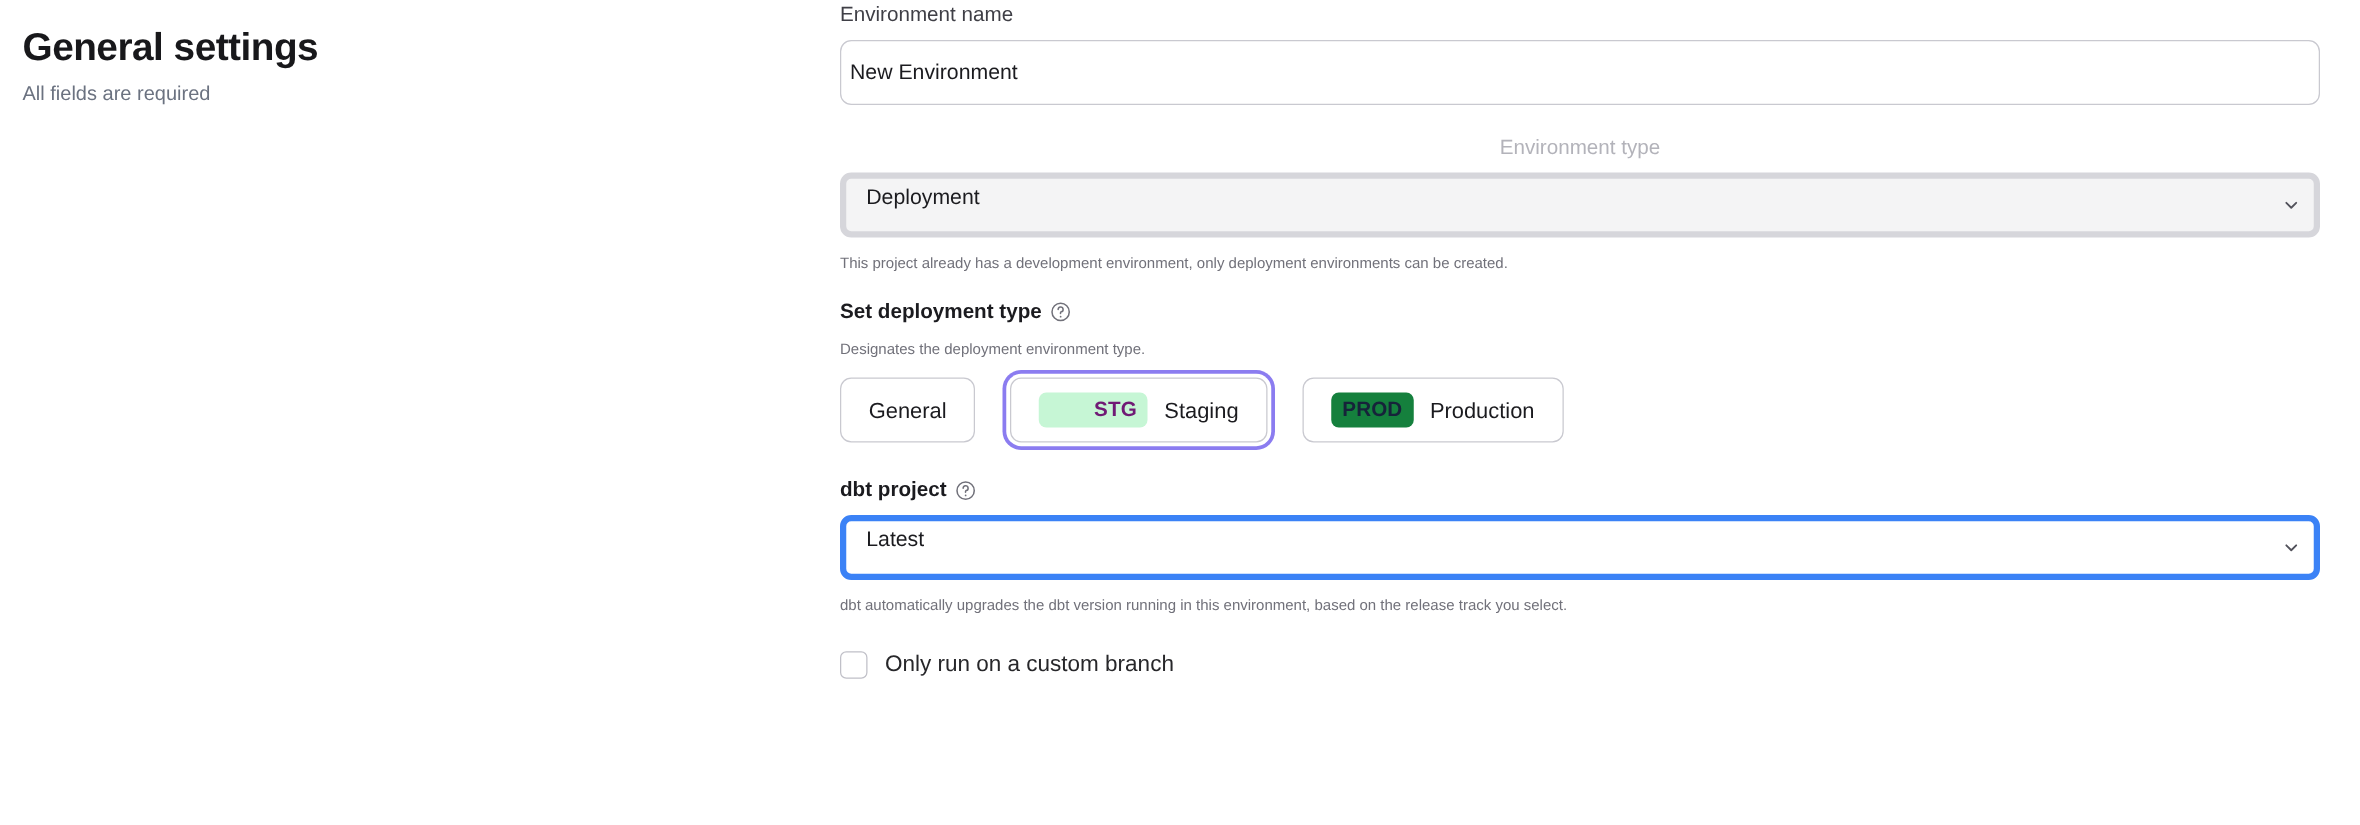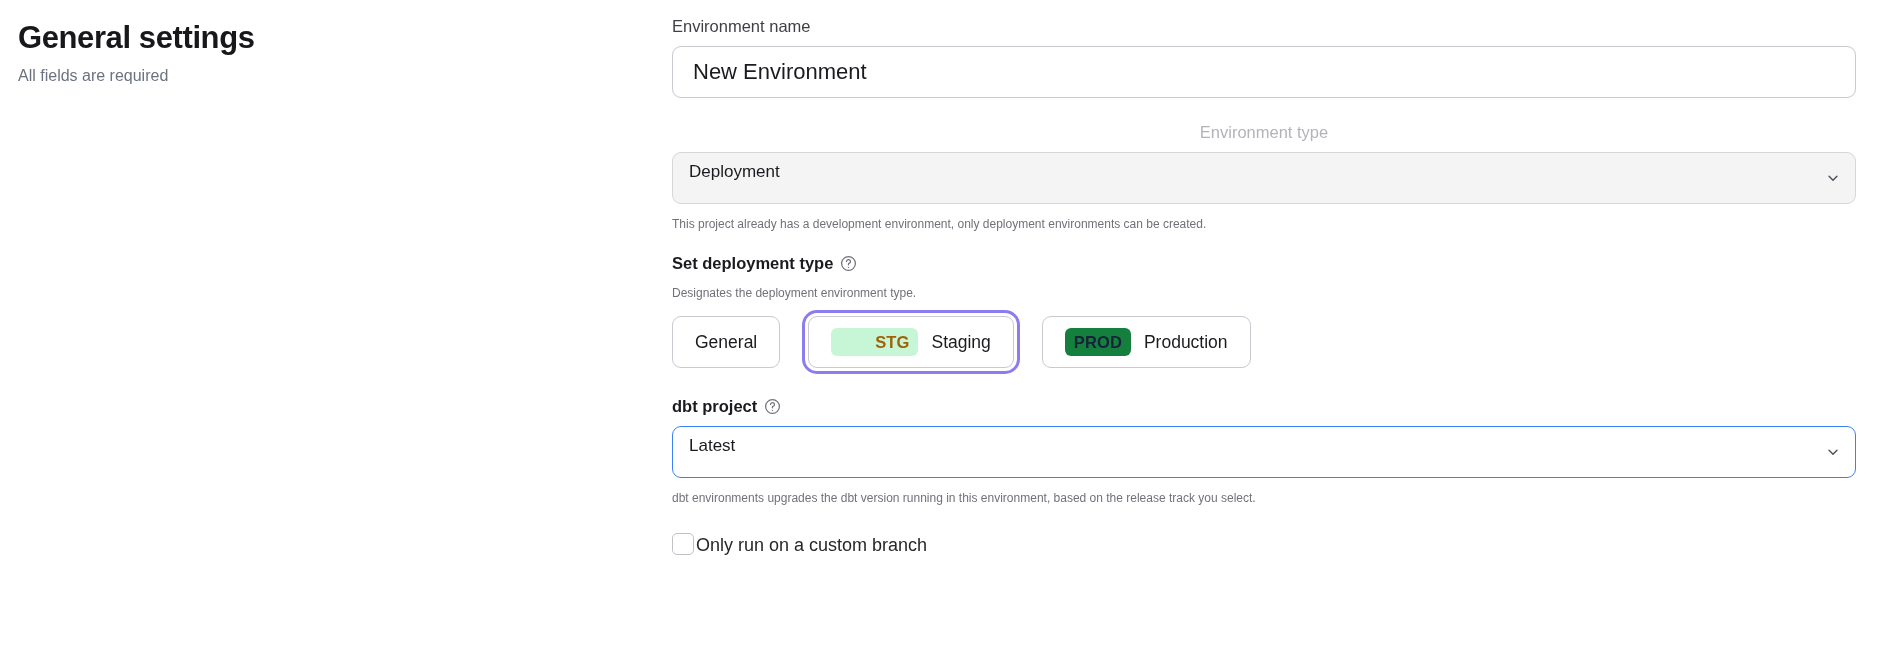--- a/index.html
+++ b/index.html
@@ -41,21 +41,21 @@
     font-size: 16px;
     color: #6b7280;
     margin-top: 7px;
     line-height: 22px;
   }
 
   
   .form-col {
     position: absolute;
     left: 672px;
-    top: 14px;
+    top: 0;
     width: 1184px;
   }
 
   .field-label {
     font-size: 16.5px;
     color: #3f3f46;
     line-height: 24px;
     margin-bottom: 8px;
   }
   .field-label.disabled {
@@ -71,37 +71,37 @@
     margin-bottom: 4px;
   }
 
   .text-input {
     width: 100%;
     height: 52px;
     border: 1px solid #c9c9d0;
     border-radius: 9px;
     background: #ffffff;
     font-family: "Liberation Sans", sans-serif;
-    font-size: 22px;
-    color: #1b1b1f;
-    padding: 0 20px;
+    font-size: 17px;
+    color: #1b1b1f;
+    padding: 0 7px;
     outline: none;
     display: flex;
     align-items: center;
   }
 
   .select-wrap {
     position: relative;
     width: 100%;
     height: 52px;
   }
   .select-box {
     width: 100%;
     height: 52px;
-    border: 1px solid #3b82f6;
+    border: 5px solid #3b82f6;
     border-radius: 9px;
     background: #ffffff;
     font-size: 17px;
     color: #1b1b1f;
     padding: 0 42px 12px 16px;
     display: flex;
     align-items: center;
     cursor: pointer;
   }
   .select-box.disabled {
@@ -163,29 +163,29 @@
     box-shadow: 0 0 0 3px #ffffff, 0 0 0 6px #8b7cf0;
   }
   .seg-badge {
     font-size: 16.5px;
     font-weight: 700;
     border-radius: 6px;
     padding: 4px 9px;
     line-height: 20px;
     letter-spacing: 0.1px;
   }
-  .badge-stg { background: #c6f6d5; color: #a16207; padding-left: 44px; }
+  .badge-stg { background: #c6f6d5; color: #701a75; padding-left: 44px; }
   .badge-prod { background: #15803d; color: #16233a; }
   .seg-label { line-height: 24px; }
 
   
   .check-row {
     display: flex;
-    align-items: flex-start;
-    gap: 2px;
+    align-items: flex-end;
+    gap: 14px;
     margin-top: 24px;
   }
   .checkbox {
     width: 22px;
     height: 22px;
     border: 1px solid #c0c0c8;
     border-radius: 5px;
     background: #ffffff;
     cursor: pointer;
     flex: none;
@@ -275,21 +275,21 @@
         </span>
       </div>
       <div class="select-wrap" style="margin-top:8px">
         <div class="select-box">Latest</div>
         <span class="chevron">
           <svg viewBox="0 0 16 16" width="14" height="14" fill="none" stroke="currentColor" stroke-width="1.7" stroke-linecap="round" stroke-linejoin="round">
             <path d="M3.5 6 L8 10.5 L12.5 6"></path>
           </svg>
         </span>
       </div>
-      <div class="helper-text">dbt environments upgrades the dbt version running in this environment, based on the release track you select.</div>
+      <div class="helper-text">dbt automatically upgrades the dbt version running in this environment, based on the release track you select.</div>
     </div>
 
     <div class="check-row">
       <span class="checkbox"></span>
       <span class="check-label">Only run on a custom branch</span>
     </div>
 
   </div>
 </div>
 

